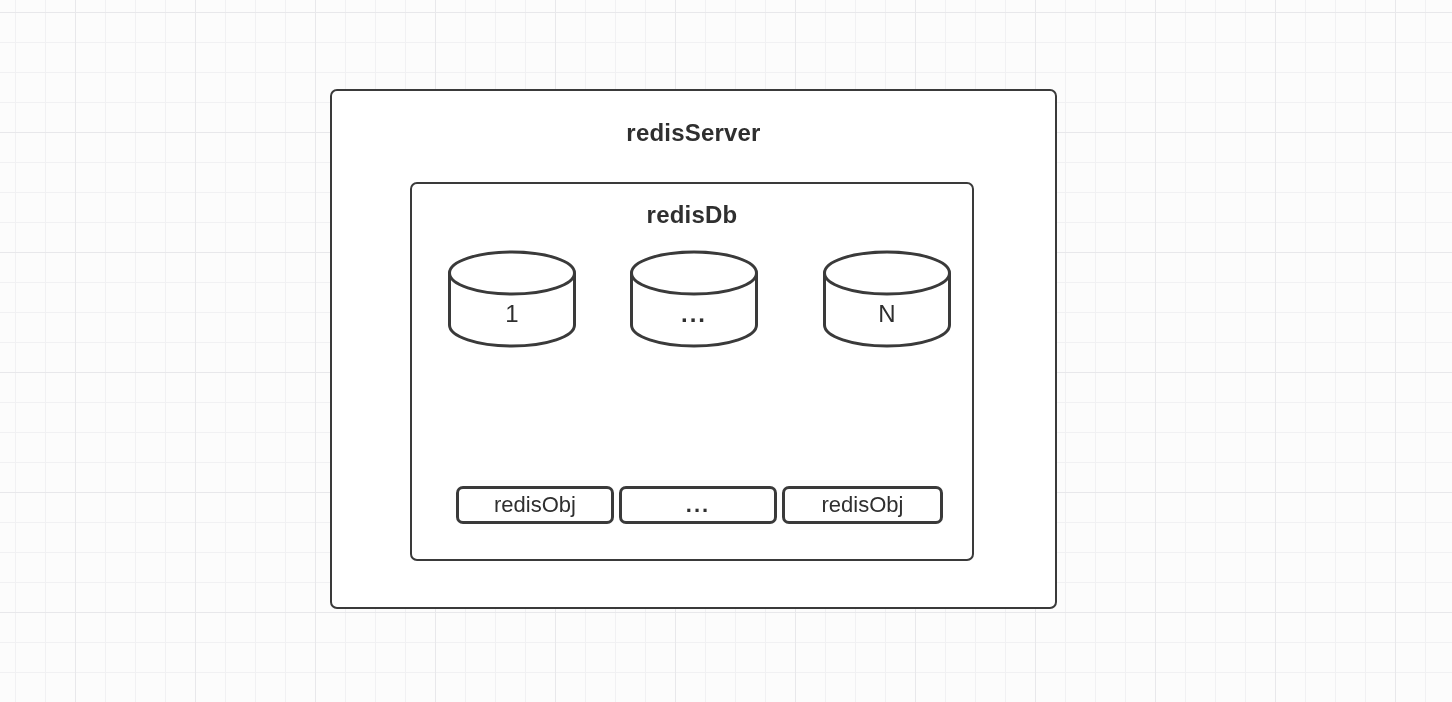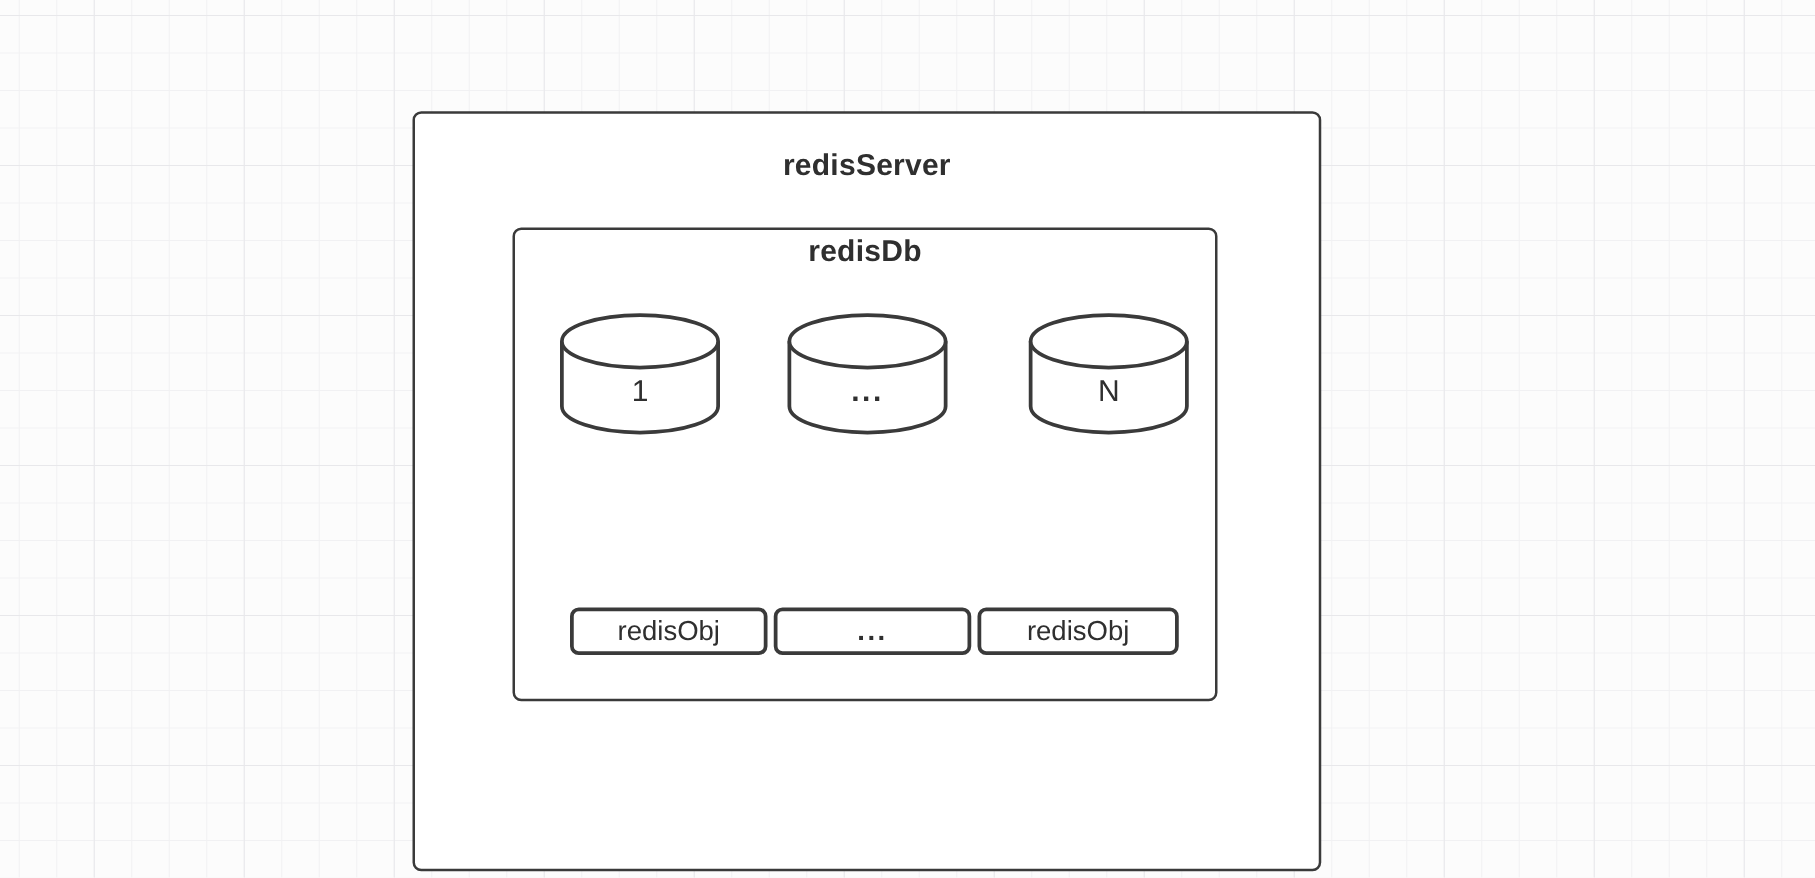--- a/index.html
+++ b/index.html
@@ -28,21 +28,21 @@
       linear-gradient(to right, var(--grid-major) 1px, transparent 1px),
       linear-gradient(to bottom, var(--grid-major) 1px, transparent 1px),
       linear-gradient(to right, var(--grid-minor) 1px, transparent 1px),
       linear-gradient(to bottom, var(--grid-minor) 1px, transparent 1px);
     background-size: 120px 120px, 120px 120px, 30px 30px, 30px 30px;
     background-position: 75px 0, 0 12px, 15px 0, 0 12px;
   }
   .server-box {
     position: absolute;
     left: 330px; top: 89px;
-    width: 727px; height: 608px;
+    width: 727px; height: 520px;
     background: var(--fill);
     border: 2.5px solid var(--stroke);
     border-radius: 7px;
   }
   .server-title {
     padding-top: 28px;
     text-align: center;
     font-size: 24px;
     font-weight: 600;
     line-height: 28px;
@@ -50,21 +50,21 @@
   }
   .db-box {
     position: absolute;
     left: 78px; top: 91px;
     width: 564px; height: 379px;
     background: var(--fill);
     border: 2.5px solid var(--stroke);
     border-radius: 7px;
   }
   .db-title {
-    padding-top: 4px;
+    padding-top: 17px;
     text-align: center;
     font-size: 24px;
     font-weight: 600;
     line-height: 28px;
     letter-spacing: 0.2px;
   }
   .cylinder {
     position: absolute;
     top: 65px;
     width: 130px; height: 100px;

